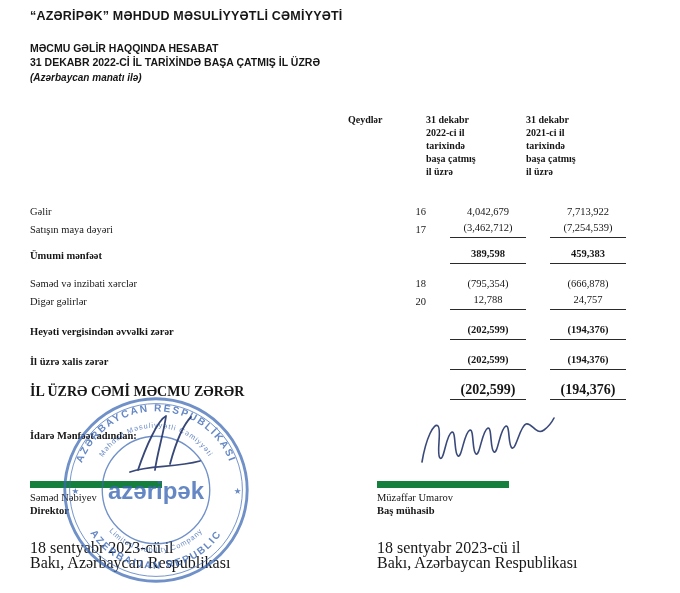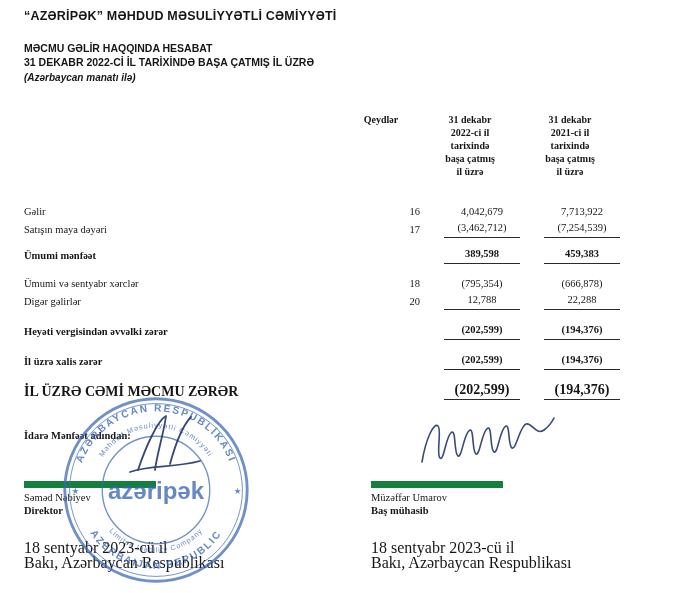--- a/index.html
+++ b/index.html
@@ -1,28 +1,28 @@
 <!DOCTYPE html>
 <html><head>
 <meta charset="utf-8">
 <style>
   *{box-sizing:border-box;margin:0;padding:0}
   html,body{background:#ffffff}
   body{width:680px;height:593px;position:relative;overflow:hidden;
        font-family:"Liberation Serif",serif;color:#161616}
-  .page{position:relative;width:680px;height:593px;padding:9px 30px 0 24px}
+  .page{position:relative;width:680px;height:593px;padding:9px 30px 0 30px}
   .sans{font-family:"Liberation Sans",sans-serif}
 
   .company{font-size:12.5px;font-weight:bold;letter-spacing:.2px}
   .subtitle{margin-top:19px;font-size:10.5px;font-weight:bold;line-height:13.5px}
   .currency{font-style:italic;font-weight:bold;font-size:10px;margin-top:2px}
 
   .thead{display:grid;grid-template-columns:318px 78px 100px 100px;margin-top:28px;
          font-weight:bold;font-size:10px}
-  .thead .c{text-align:center;line-height:13px;white-space:pre-line}
+  .thead .c{line-height:13px;white-space:pre-line}
 
   .rows{margin-top:26px;font-size:10.5px}
   .row{display:grid;grid-template-columns:318px 78px 100px 100px;line-height:16px;align-items:end}
   .row .note{text-align:right}
   .row .val{text-align:right}
   .row .val span{display:inline-block;min-width:76px;text-align:center}
   .row.u .val span{border-bottom:1px solid #2a2a2a;padding-bottom:1px}
   .row.b{font-weight:bold}
   .row.big{font-size:14px}
   .g8{margin-top:8px}.g12{margin-top:12px}
@@ -85,31 +85,31 @@
     </div>
 
     <div class="row b u g8">
       <div class="lbl">Ümumi mənfəət</div>
       <div class="note"></div>
       <div class="val"><span>389,598</span></div>
       <div class="val"><span>459,383</span></div>
     </div>
 
     <div class="row g12">
-      <div class="lbl">Ümumi və sentyabr xərclər</div>
+      <div class="lbl">Səməd və inzibati xərclər</div>
       <div class="note">18</div>
       <div class="val"><span>(795,354)</span></div>
       <div class="val"><span>(666,878)</span></div>
     </div>
 
     <div class="row u">
       <div class="lbl">Digər gəlirlər</div>
       <div class="note">20</div>
       <div class="val"><span>12,788</span></div>
-      <div class="val"><span>22,288</span></div>
+      <div class="val"><span>24,757</span></div>
     </div>
 
     <div class="row b u g12">
       <div class="lbl">Heyəti vergisindən əvvəlki zərər</div>
       <div class="note"></div>
       <div class="val"><span>(202,599)</span></div>
       <div class="val"><span>(194,376)</span></div>
     </div>
 
     <div class="row b u g12">

